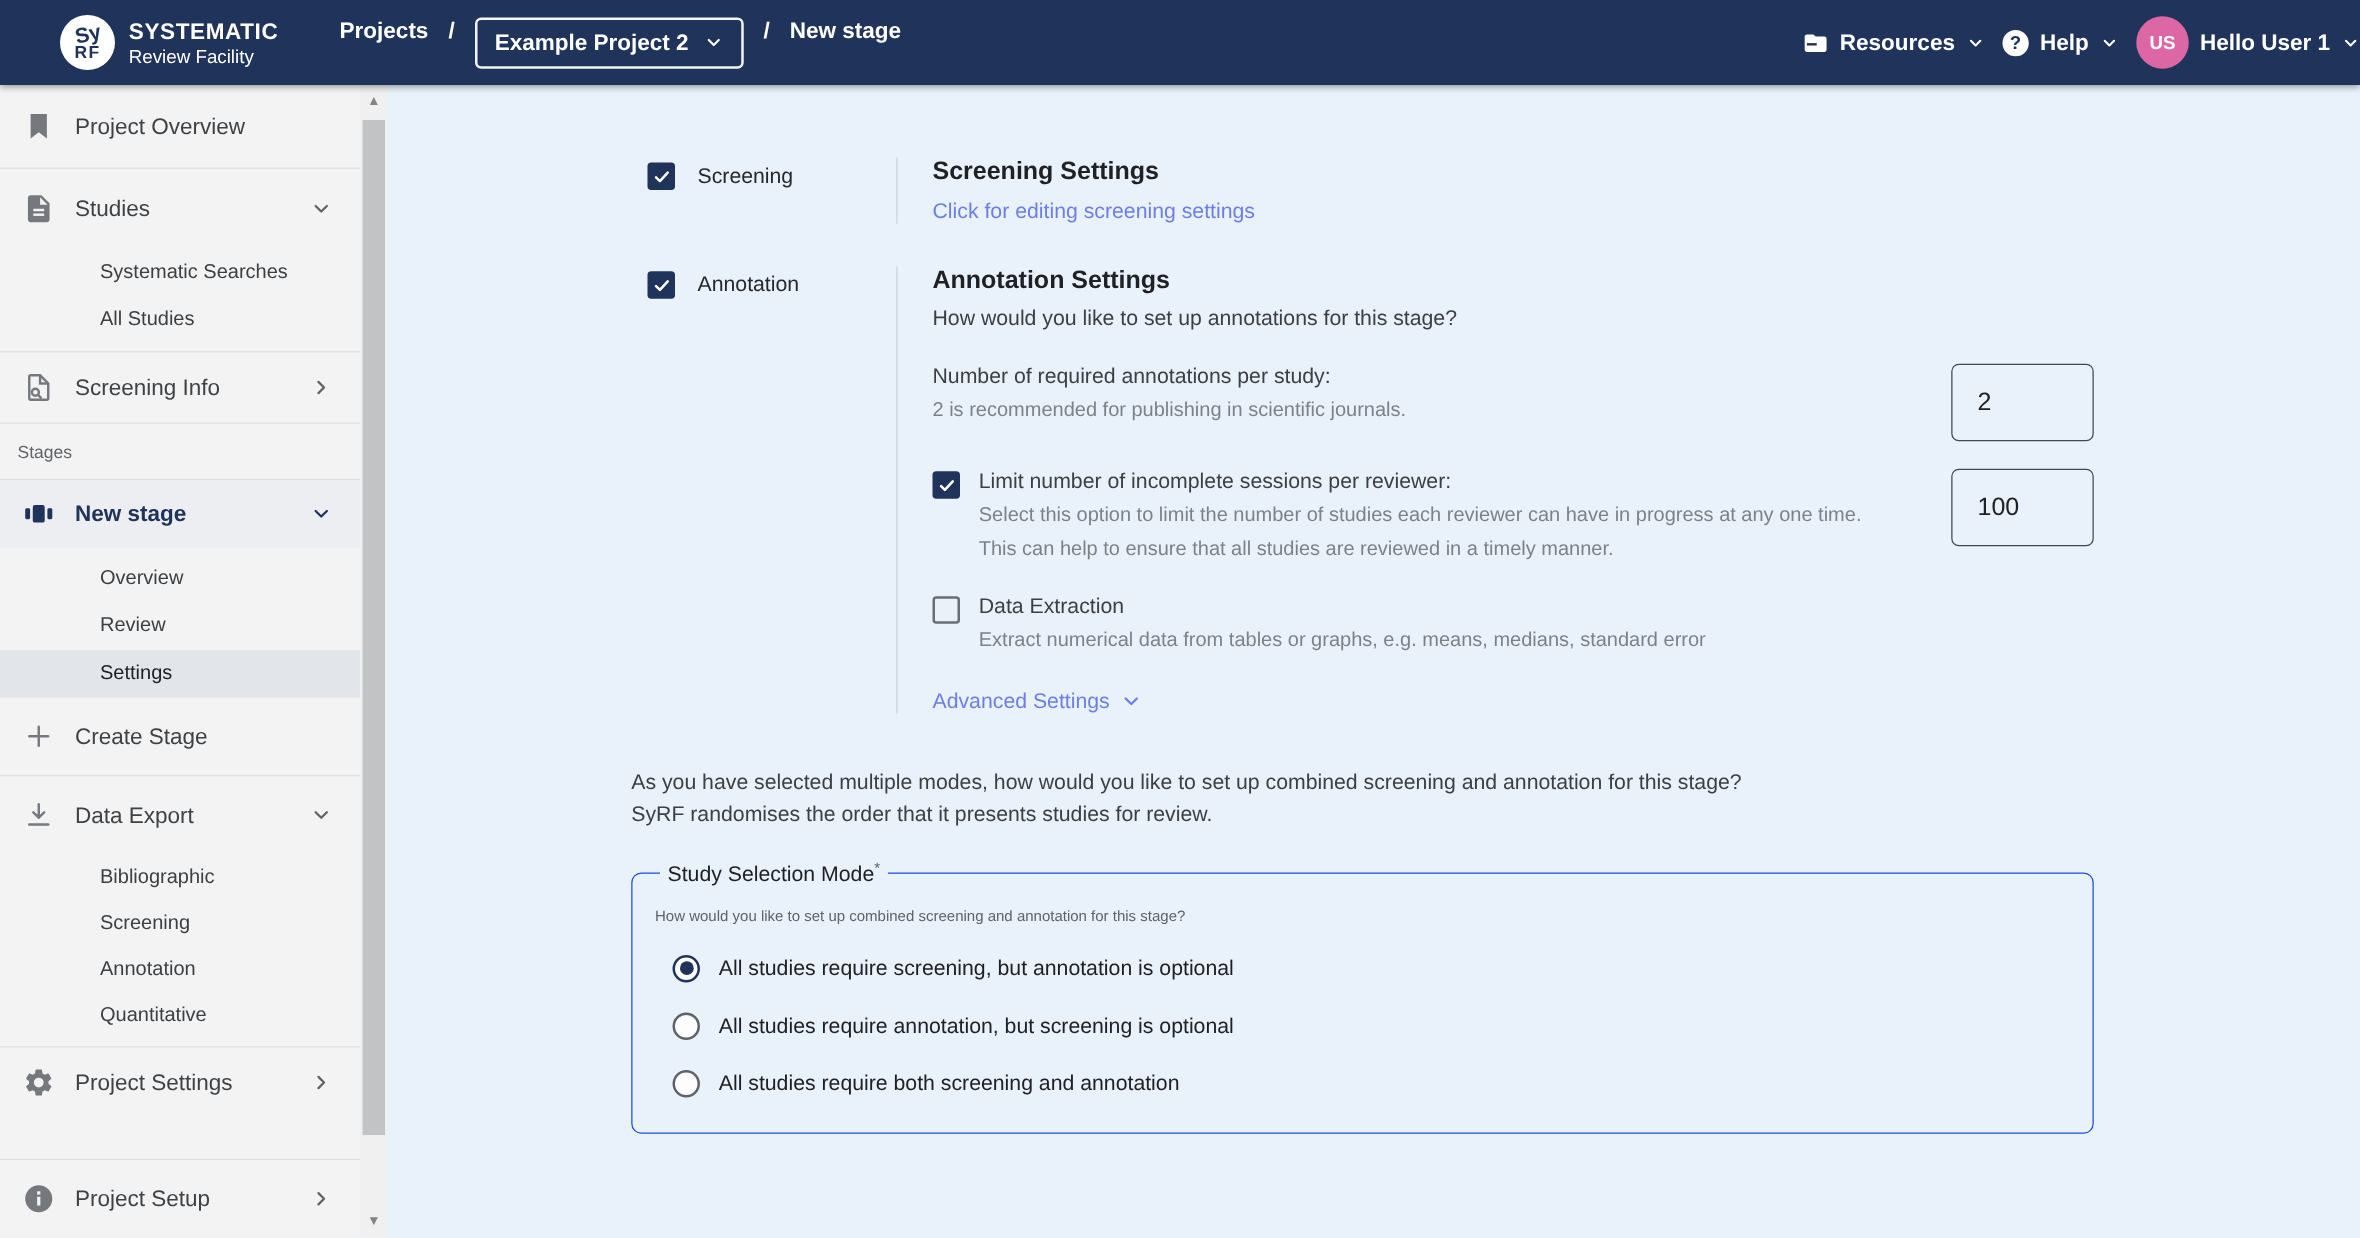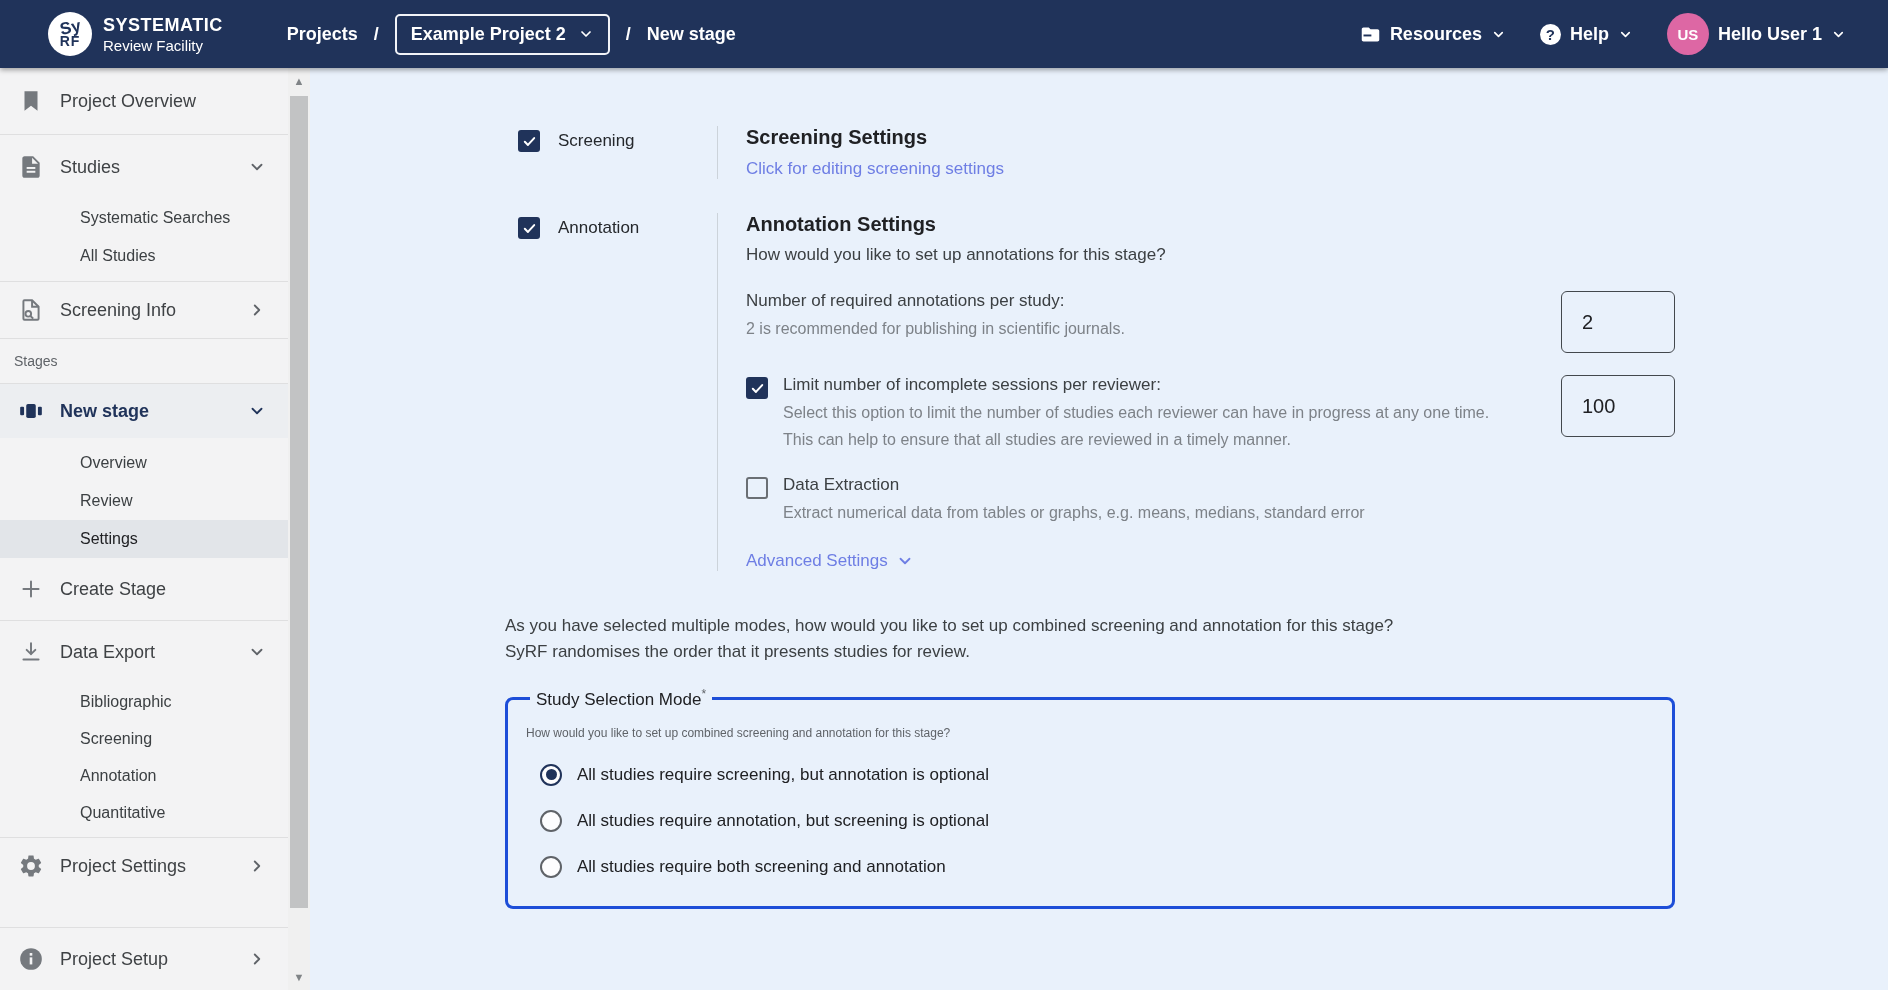--- a/index.html
+++ b/index.html
@@ -10,26 +10,26 @@
   .topbar { position:fixed; top:0; left:0; width:1888px; height:68px; background:#20335a;
             display:flex; align-items:center; z-index:10; box-shadow:0 2px 5px rgba(0,0,0,.35); }
   .logo { display:flex; align-items:center; gap:11px; padding-left:48px; }
   .logo-circle { width:44px; height:44px; border-radius:50%; background:#ffffff; color:#20335a;
                  display:flex; flex-direction:column; align-items:center; justify-content:center;
                  font-weight:bold; line-height:.9; }
   .logo-circle .m1 { font-size:17px; transform:rotate(-12deg); }
   .logo-circle .m2 { font-size:14px; letter-spacing:1px; }
   .logo-text .l1 { font-size:18px; font-weight:bold; color:#fff; letter-spacing:.5px; }
   .logo-text .l2 { font-size:15px; color:#fff; margin-top:1px; }
-  .crumbs { display:flex; align-items:center; gap:16px; margin-left:64px; color:#fff; }
+  .crumbs { display:flex; gap:16px; margin-left:49px; color:#fff; }
   .crumb { font-size:18px; font-weight:bold; cursor:pointer; }
   .crumb-sep { font-size:18px; font-weight:bold; }
   .proj-chip { display:flex; align-items:center; gap:12px; border:2px solid #f2f4f8; border-radius:5px;
                padding:8px 14px; font-size:18px; font-weight:bold; cursor:pointer; }
-  .top-right { margin-left:auto; display:flex; align-items:center; gap:34px; padding-right:42px; color:#fff; }
+  .top-right { margin-left:auto; display:flex; align-items:center; gap:14px; color:#fff; }
   .top-item { display:flex; align-items:center; gap:9px; font-size:18px; font-weight:bold; cursor:pointer; }
   .help-circle { width:21px; height:21px; border-radius:50%; background:#fff; color:#20335a;
                  font-size:15px; font-weight:bold; display:flex; align-items:center; justify-content:center; }
   .avatar { width:42px; height:42px; border-radius:50%; background:#dd67a4; color:#fff;
             font-size:15px; font-weight:bold; display:flex; align-items:center; justify-content:center; }
   .chev { flex:none; }
 
   
   .sidebar { position:fixed; top:68px; left:0; width:310px; height:922px; background:#f3f3f4; }
   .side-inner { width:288px; }
@@ -84,21 +84,21 @@
                font-family:"Liberation Sans", sans-serif; font-size:20px; color:#202124; padding-left:20px; }
   .limit-block { margin-top:22px; }
   .opt-row { display:flex; gap:15px; align-items:flex-start; }
   .opt-row .cb { margin-top:2px; }
   .extract-block { margin-top:24px; }
   .advanced { margin-top:26px; }
 
   .sel-section { margin-top:42px; }
   .sel-desc { font-size:17px; color:#3c4043; margin-top:10px; line-height:1.55; }
 
-  fieldset.mode-fs { margin-top:22px; border:3px solid #1d4ed8; border-radius:8px; padding:4px 18px 28px 16px; }
+  fieldset.mode-fs { margin-top:22px; border:1px solid #1d4ed8; border-radius:8px; padding:4px 18px 28px 16px; }
   fieldset.mode-fs legend { font-size:17px; color:#202124; padding:0 6px; margin-left:6px; }
   fieldset.mode-fs legend sup { font-size:12px; color:#5f6368; }
   .fs-question { font-size:12px; color:#5f6368; margin:12px 0 0 2px; }
   .radio-row { display:flex; align-items:center; gap:15px; margin-top:24px; margin-left:16px; cursor:pointer; }
   .radio { width:22px; height:22px; border-radius:50%; border:2px solid #5f6368; flex:none;
            display:flex; align-items:center; justify-content:center; background:#fdfdfe; }
   .radio.checked { border-color:#20335a; }
   .radio.checked::after { content:""; width:11px; height:11px; border-radius:50%; background:#20335a; }
   .radio-label { font-size:17px; color:#202124; }
 

